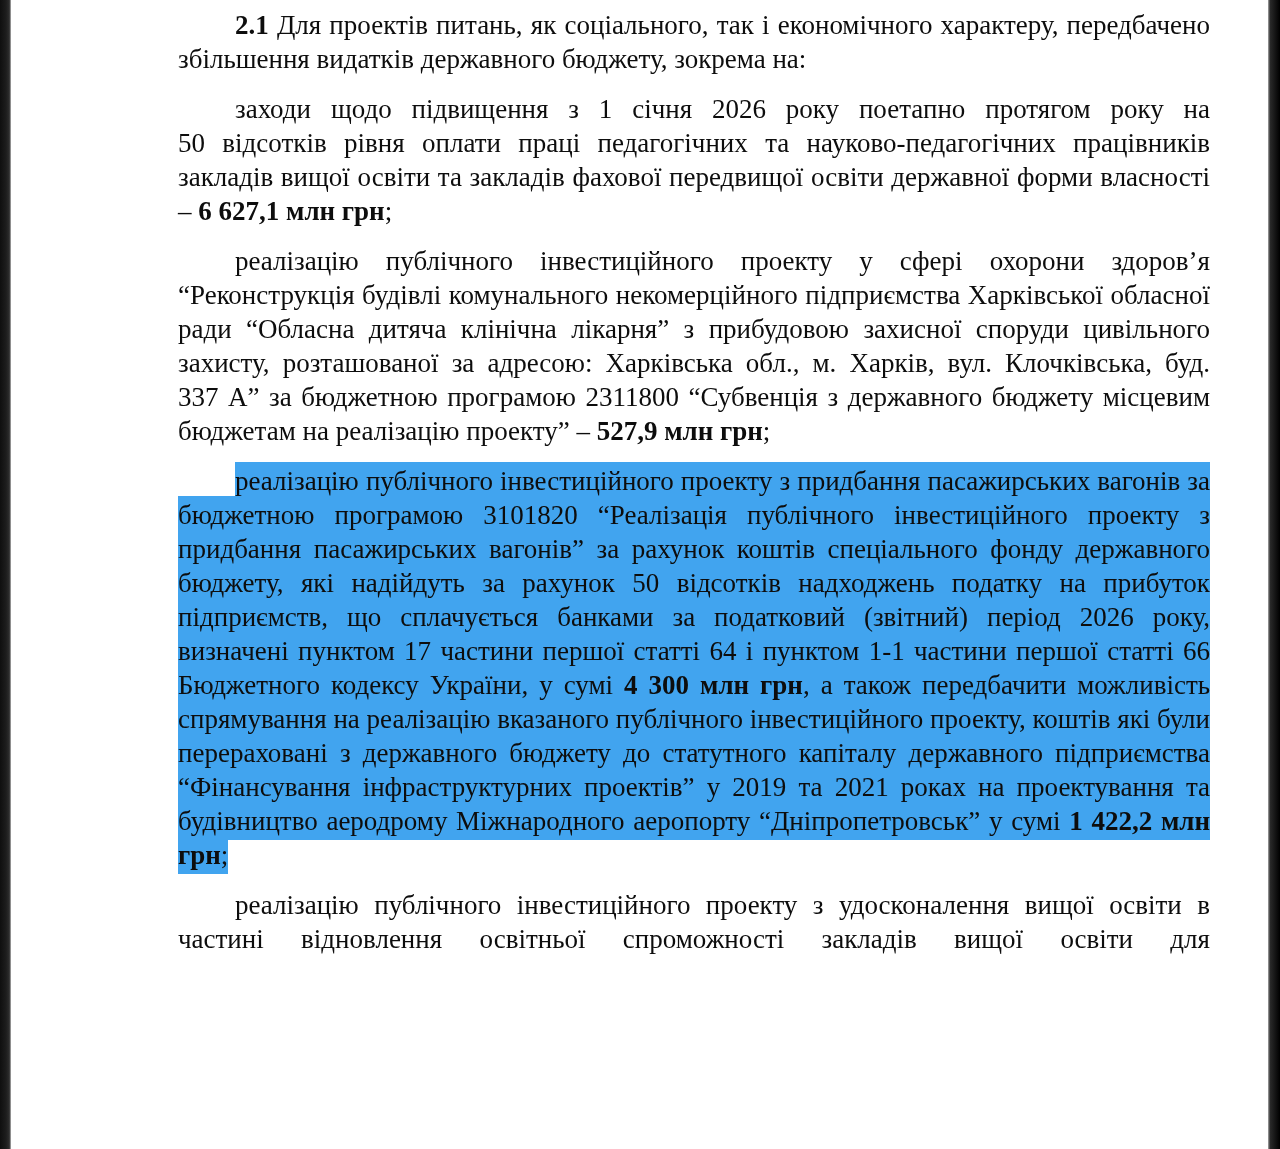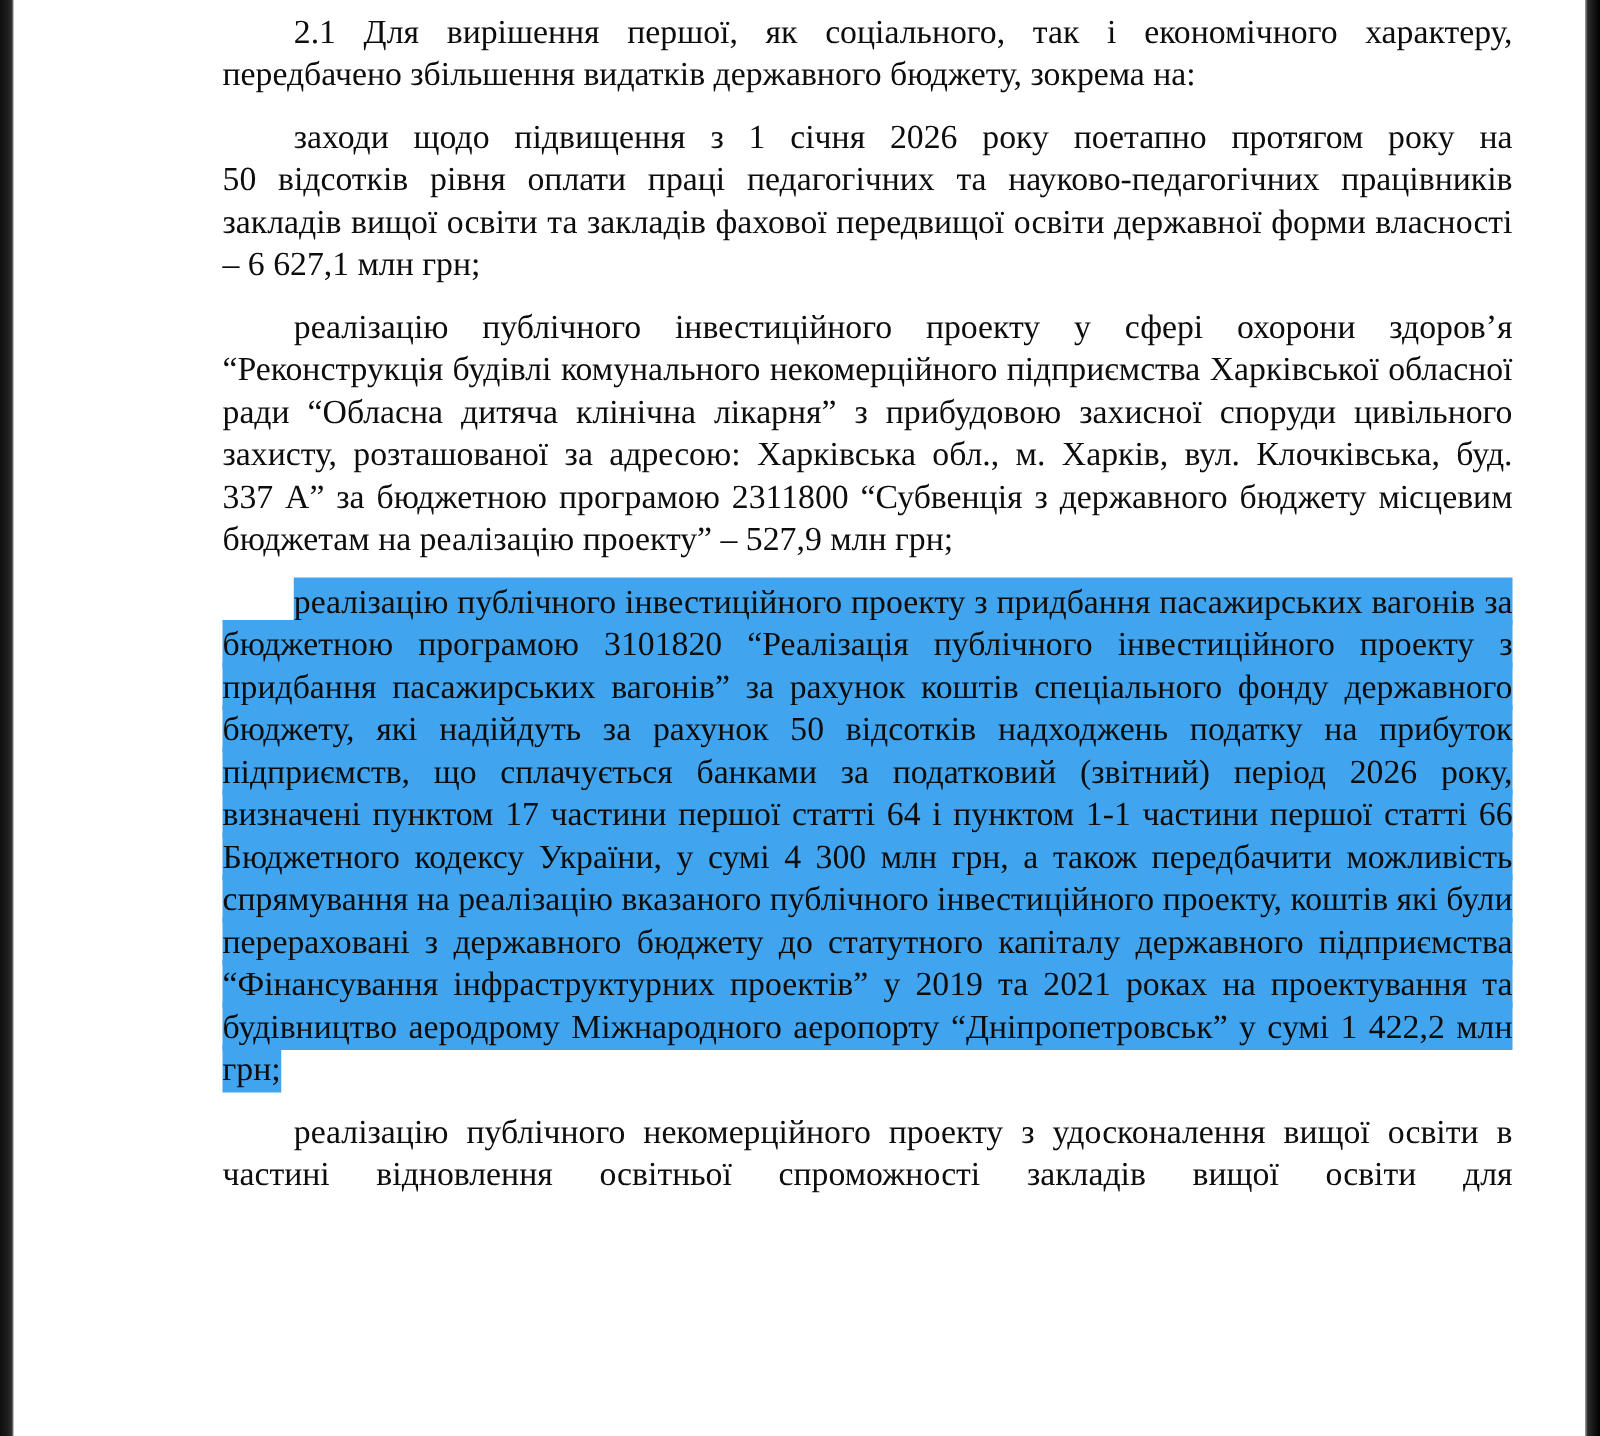--- a/index.html
+++ b/index.html
@@ -45,36 +45,36 @@
     text-align: justify;
   }
   .content p {
     margin: 0 0 16px 0;
     text-indent: 57px;
   }
   .content p.justify-last {
     text-align-last: justify;
   }
   .content b {
-    font-weight: normal;
+    font-weight: bold;
   }
   .hl {
     background: var(--hl, #41a4ef);
     padding: 4px 0;
     box-decoration-break: clone;
     margin-top: 48px;
     -webkit-box-decoration-break: clone;
   }
 </style>
 </head>
 <body>
 
 <div class="page">
   <div class="scan-edge left"></div>
   <div class="scan-edge right"></div>
   <div class="content">
-      <p><b>2.1</b><span> Для вирішення першої, як соціального, так і економічного характеру, передбачено збільшення видатків державного бюджету, зокрема на:</span></p>
+      <p><b>2.1</b><span> Для проектів питань, як соціального, так і економічного характеру, передбачено збільшення видатків державного бюджету, зокрема на:</span></p>
       <p><span>заходи щодо підвищення з 1 січня 2026 року поетапно протягом року на 50&nbsp;відсотків рівня оплати праці педагогічних та науково-педагогічних працівників закладів вищої освіти та закладів фахової передвищої освіти державної форми власності – </span><b>6&nbsp;627,1 млн грн</b><span>;</span></p>
       <p><span>реалізацію публічного інвестиційного проекту у сфері охорони здоров’я “Реконструкція будівлі комунального некомерційного підприємства Харківської обласної ради “Обласна дитяча клінічна лікарня” з прибудовою захисної споруди цивільного захисту, розташованої за адресою: Харківська обл., м. Харків, вул.&nbsp;Клочківська, буд. 337&nbsp;А” за бюджетною програмою 2311800 “Субвенція з державного бюджету місцевим бюджетам на реалізацію проекту” – </span><b>527,9 млн грн</b><span>;</span></p>
       <p><span class="hl"><span>реалізацію публічного інвестиційного проекту з придбання пасажирських вагонів за бюджетною програмою 3101820 “Реалізація публічного інвестиційного проекту з придбання пасажирських вагонів” за рахунок коштів спеціального фонду державного бюджету, які надійдуть за рахунок 50 відсотків надходжень податку на прибуток підприємств, що сплачується банками за податковий (звітний) період 2026&nbsp;року, визначені пунктом 17 частини першої статті 64 і пунктом 1-1 частини першої статті 66 Бюджетного кодексу України, у сумі </span><b>4&nbsp;300&nbsp;млн грн</b><span>, а також передбачити можливість спрямування на реалізацію вказаного публічного інвестиційного проекту, коштів які були перераховані з державного бюджету до статутного капіталу державного підприємства “Фінансування інфраструктурних проектів” у 2019 та 2021 роках на проектування та будівництво аеродрому Міжнародного аеропорту “Дніпропетровськ” у сумі </span><b>1&nbsp;422,2 млн грн</b><span>;</span></span></p>
-      <p class="justify-last"><span>реалізацію публічного некомерційного проекту з удосконалення вищої освіти в частині відновлення освітньої спроможності закладів вищої освіти для</span></p>
+      <p class="justify-last"><span>реалізацію публічного інвестиційного проекту з удосконалення вищої освіти в частині відновлення освітньої спроможності закладів вищої освіти для</span></p>
     </div>
 </div>
 
 </body></html>

